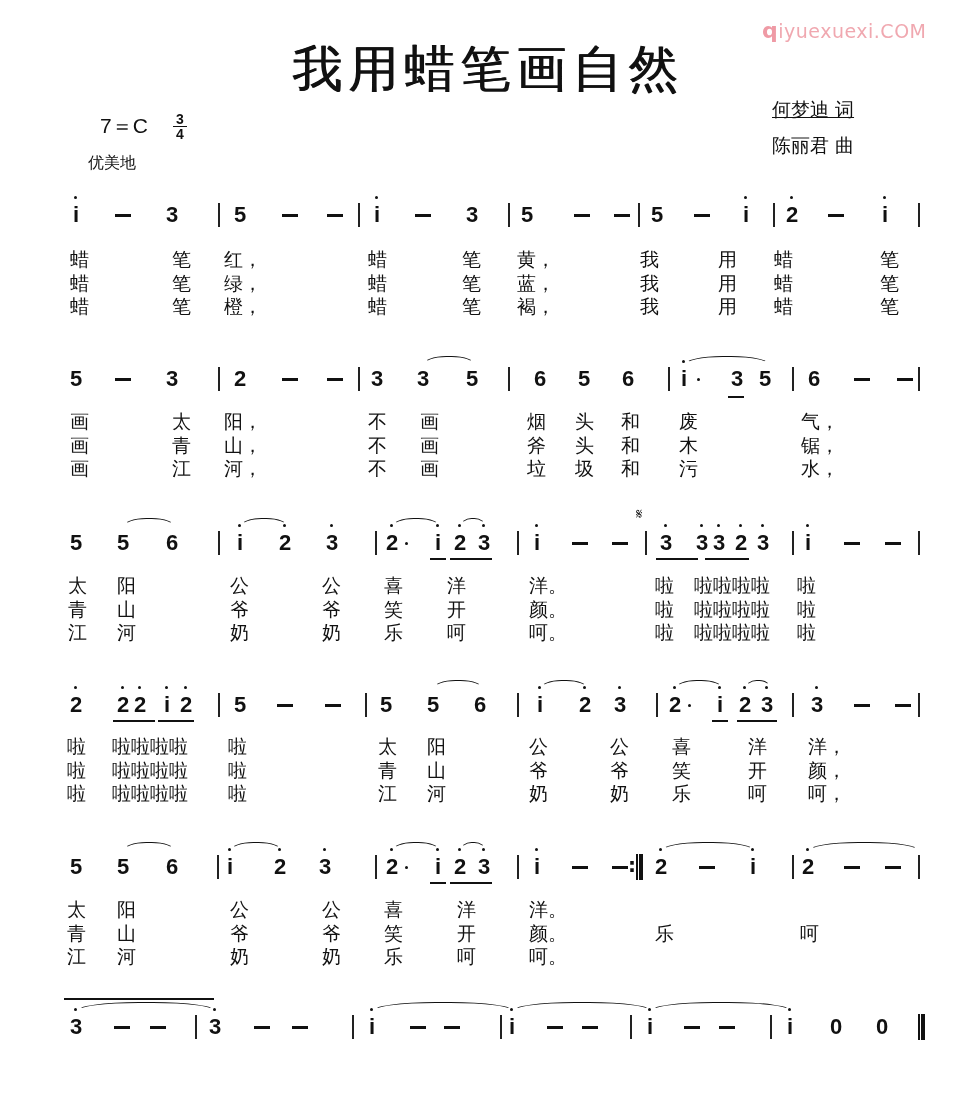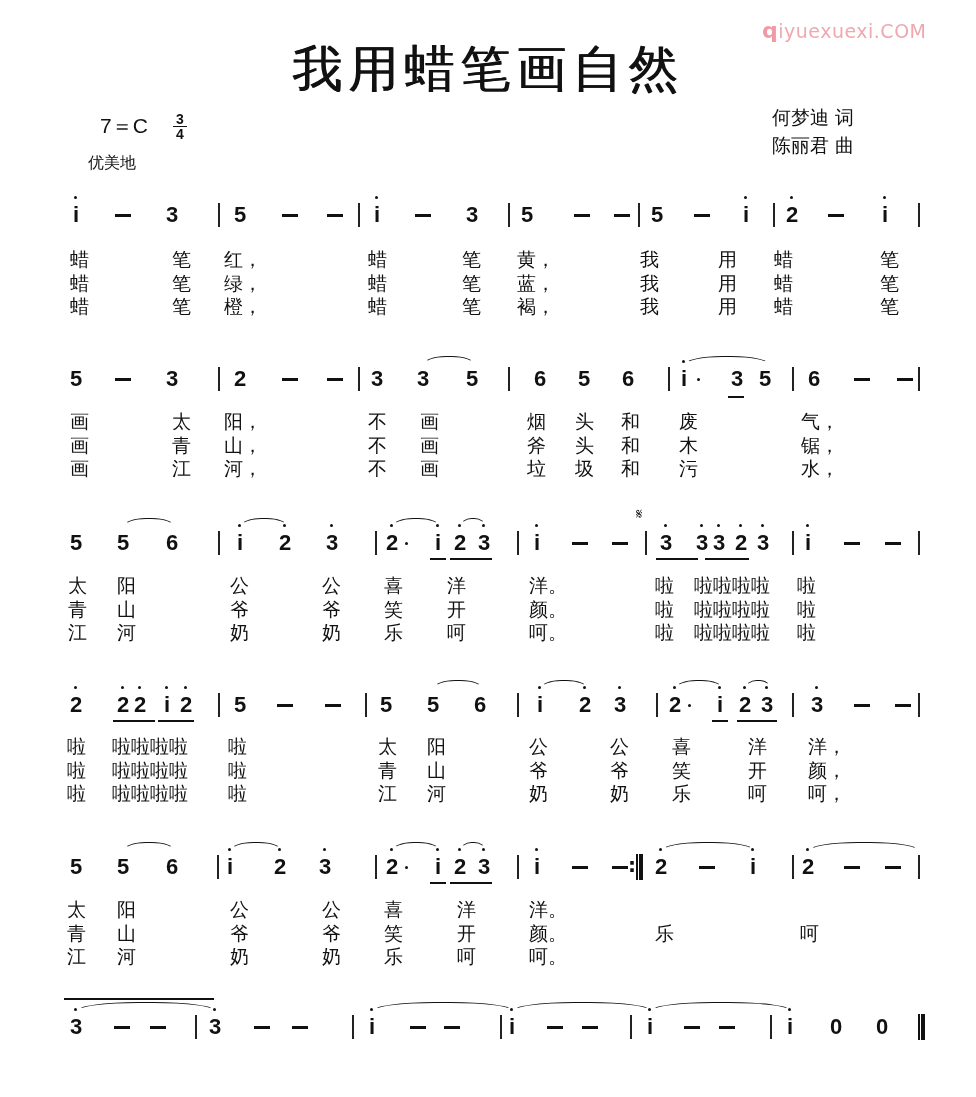--- a/index.html
+++ b/index.html
@@ -38,21 +38,21 @@
 
 <div class="abs title">我用蜡笔画自然</div>
 <div class="abs watermark"><span class="q">q</span><span>iyuexuexi.COM</span></div>
 <div class="abs key">7＝C</div>
 <div class="abs timesig">
   <span>3</span>
   <span class="bar"></span>
   <span>4</span>
 </div>
 <div class="abs tempo">优美地</div>
-<div class="abs credit" style="left:772px;top:105px;">何梦迪 词</div>
+<div class="abs credit" style="left:772px;top:97px;text-decoration:underline;">何梦迪 词</div>
 <div class="abs credit" style="left:772px;top:133px;">陈丽君 曲</div>
 
 <div id="score">
     <div class="barline" style="left: 218px; top: 203px;"></div>
     <div class="barline" style="left: 358px; top: 203px;"></div>
     <div class="barline" style="left: 508px; top: 203px;"></div>
     <div class="barline" style="left: 638px; top: 203px;"></div>
     <div class="barline" style="left: 773px; top: 203px;"></div>
     <div class="barline" style="left: 918px; top: 203px;"></div>
     <div class="note" style="left: 67px; top: 202px;">i<span class="dot-above"></span></div>

